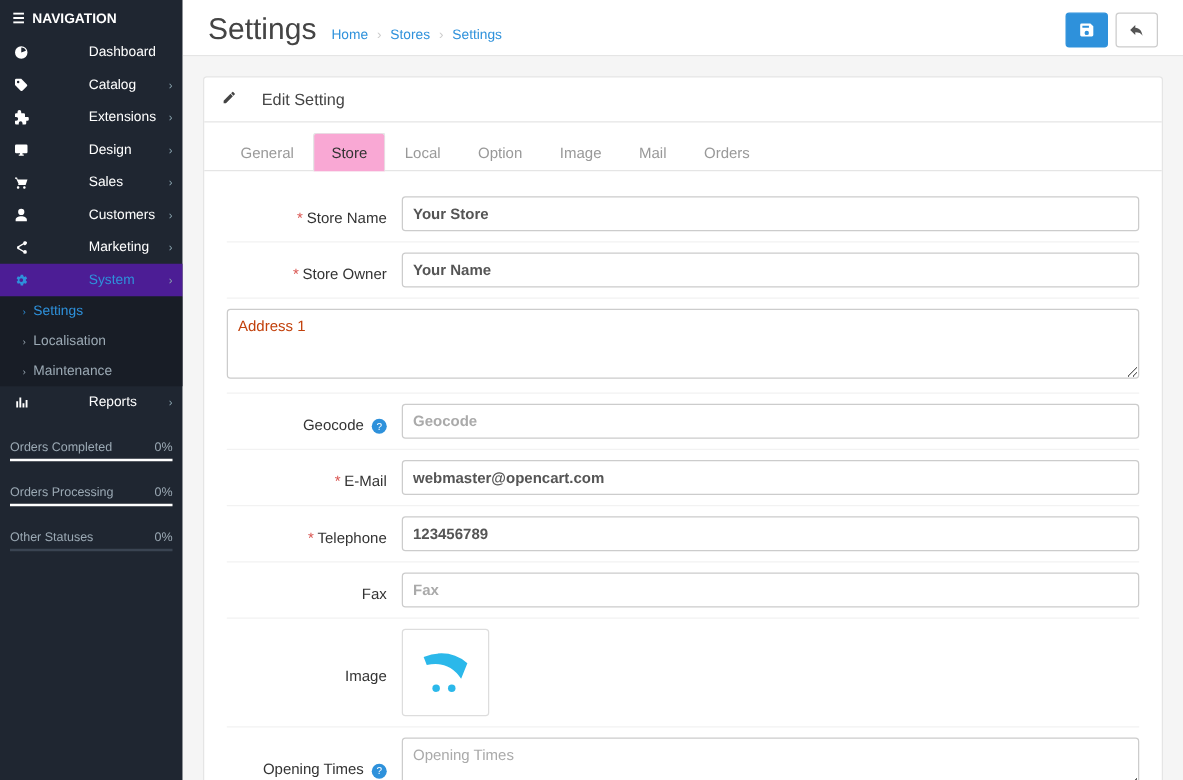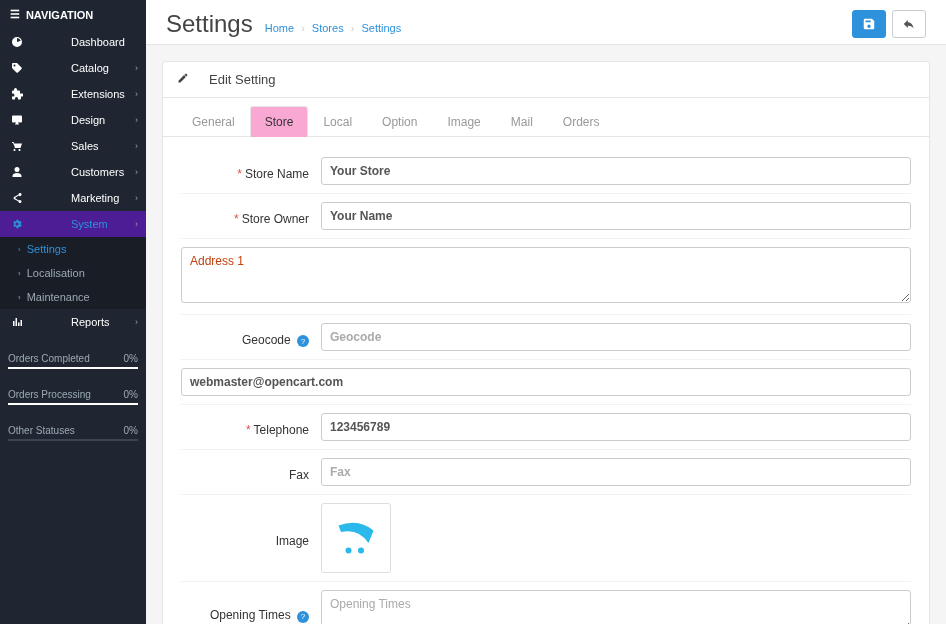--- a/index.html
+++ b/index.html
@@ -267,20 +267,21 @@
         </div>
 
         <div class="form-row">
           <label class="form-label"><span>Geocode</span> <span class="help">?</span></label>
           <div class="form-control">
             <input class="input" type="text" placeholder="Geocode" style="">
           </div>
         </div>
 
         <div class="form-row">
+          <label class="form-label"><span class="req">*</span><span>E-Mail</span></label>
           <div class="form-control">
             <input class="input" type="text" value="webmaster@opencart.com" style="">
           </div>
         </div>
 
         <div class="form-row">
           <label class="form-label"><span class="req">*</span><span>Telephone</span></label>
           <div class="form-control">
             <input class="input" type="text" value="123456789" style="">
           </div>

